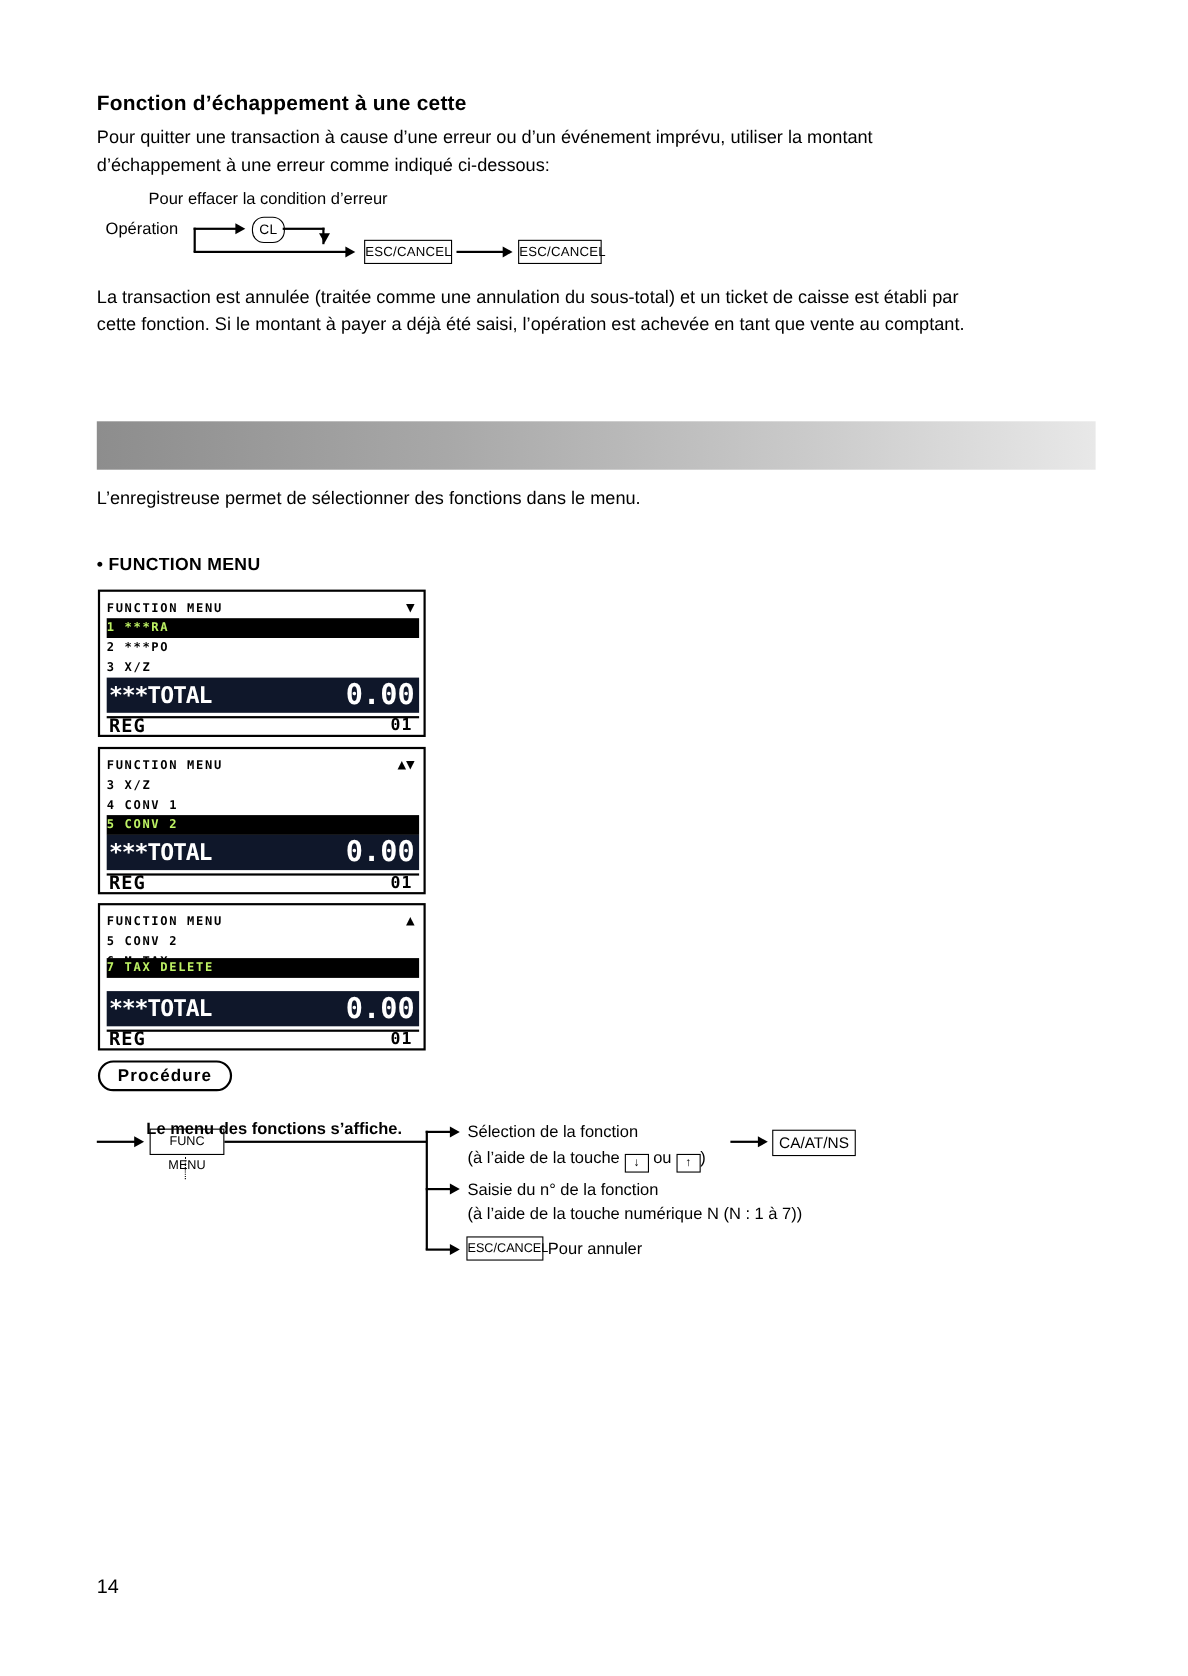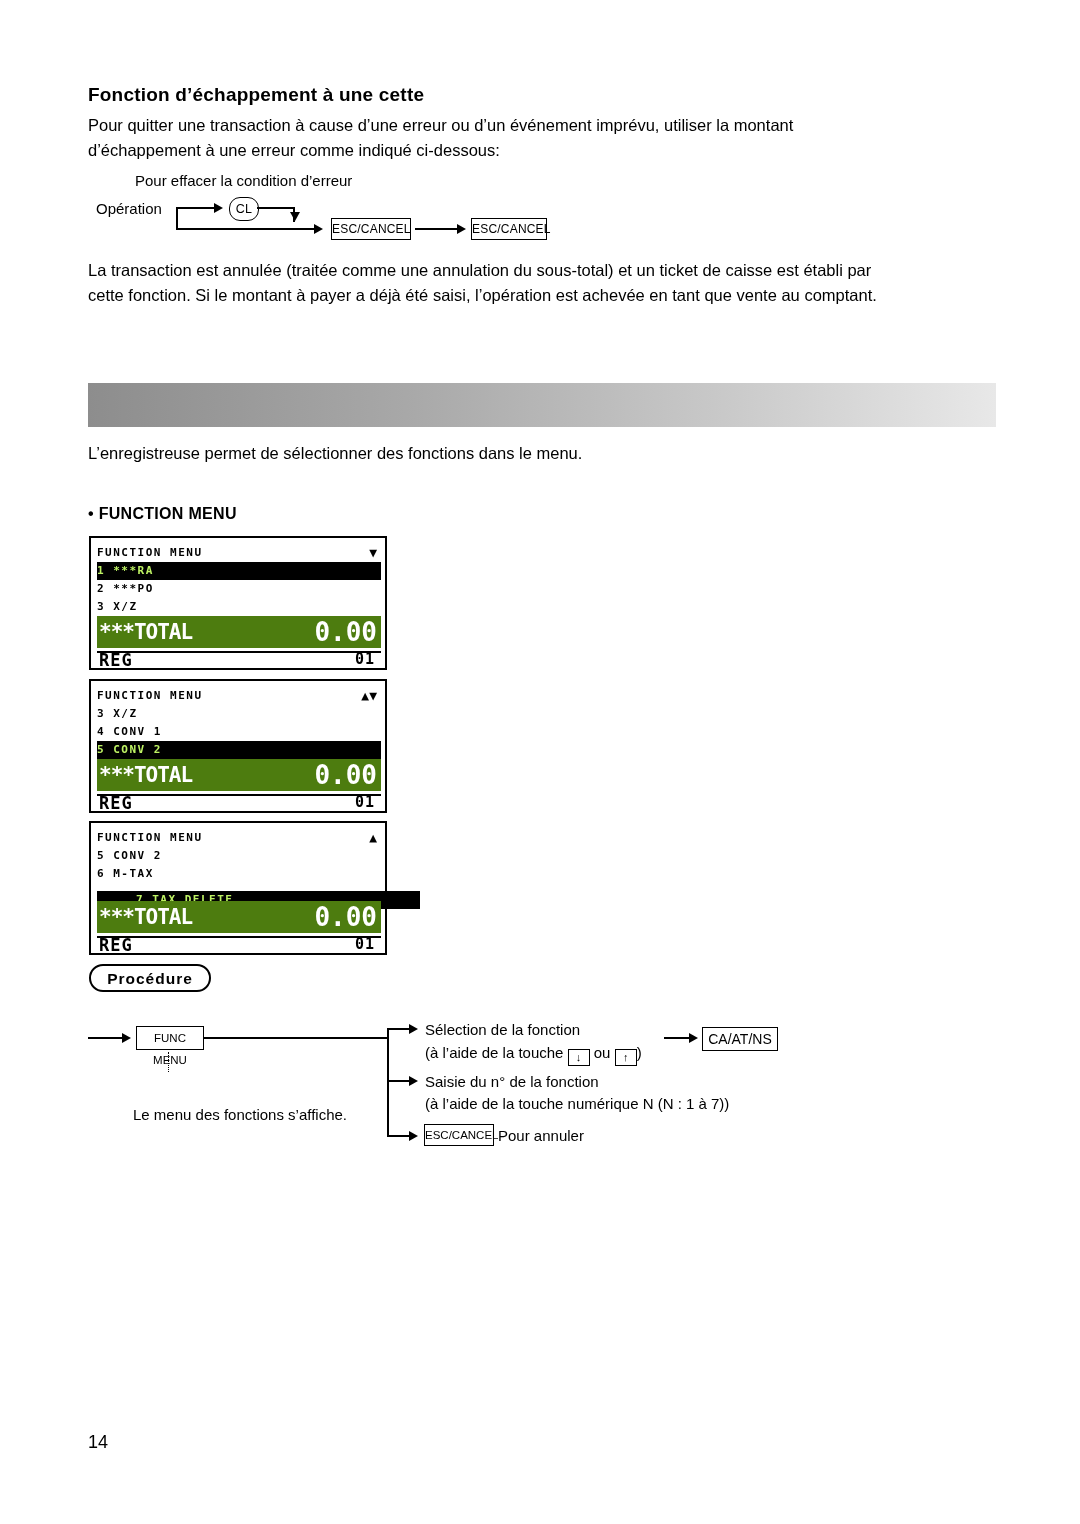--- a/index.html
+++ b/index.html
@@ -186,21 +186,21 @@
   }
   .lcd-r0 { top: 6px; }
   .lcd-r1 { top: 24px; }
   .lcd-r2 { top: 42px; }
   .lcd-total {
     position: absolute;
     left: 6px;
     top: 60px;
     width: 284px;
     height: 32px;
-    background: #4d7c0f;
+    background: #0f172a;
     color: #fff;
     font-size: 26px;
     font-weight: bold;
     line-height: 32px;
     letter-spacing: 0px;
     white-space: pre;
   }
   .lcd-total .lbl { position: absolute; left: 2px; top: 0; font-size: 21px; letter-spacing: -1px;}
   .lcd-total .amt { position: absolute; right: 4px; top: 0; }
   .lcd-foot {
@@ -258,21 +258,21 @@
     border: 1.5px solid #000;
     background: #fff;
     font-size: 11.5px;
     text-align: center;
     line-height: 22px;
     box-sizing: border-box;
   }
   .proc-txt { position: absolute; font-size: 15px; line-height: 21px; }
   .t-sel { left: 425px; top: 1019px; text-align: center; }
   .t-sel2 { left: 425px; top: 1042px; }
-  .t-menu-aff { left: 133px; top: 1104px; }
+  .t-menu-aff { left: 133px; top: 1016px; font-weight: bold; }
   .t-saisie { left: 425px; top: 1071px; }
   .t-saisie2 { left: 425px; top: 1093px; }
   .t-pour-ann { left: 498px; top: 1125px; }
 
   .mini-key {
     display: inline-block;
     border: 1.2px solid #000;
     background: #fff;
     width: 22px;
     height: 17px;
@@ -400,21 +400,21 @@
       <span class="reg">REG</span>
       <span class="mode">01</span>
     </div>
   </div>
 
   <div class="lcd lcd3">
     <div class="lcd-row lcd-r0">FUNCTION MENU</div>
     <div class="arrow-ind" style="top:8px;">▲</div>
     <div class="lcd-row lcd-r1">5 CONV 2</div>
     <div class="lcd-row lcd-r2">6 M-TAX</div>
-    <div class="lcd-row hl" style="top:68px;padding-left:39px;">7 TAX DELETE</div>
+    <div class="lcd-row hl" style="top:48px;">7 TAX DELETE</div>
     <div class="lcd-total" style="top:78px;">
       <span class="lbl">***TOTAL</span>
       <span class="amt">0.00</span>
     </div>
     <div class="lcd-sep" style="top:113px;"></div>
     <div class="lcd-foot" style="top:112px;">
       <span class="reg">REG</span>
       <span class="mode">01</span>
     </div>
   </div>

